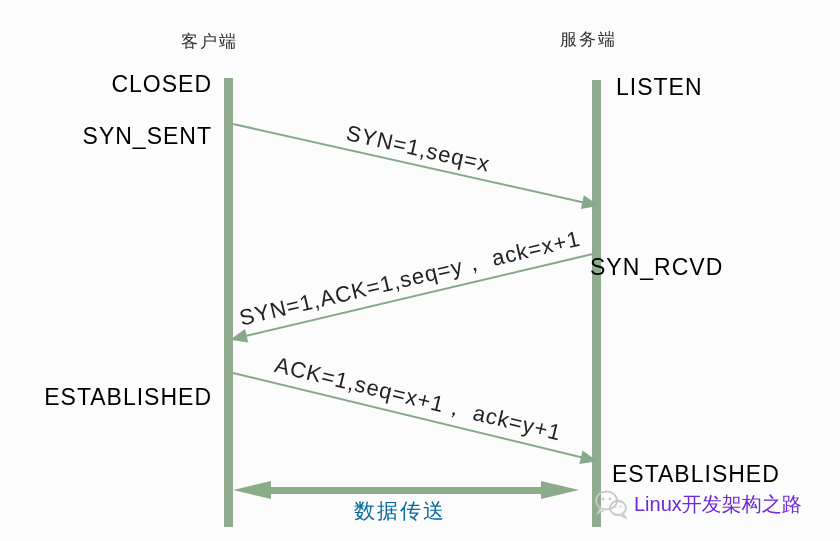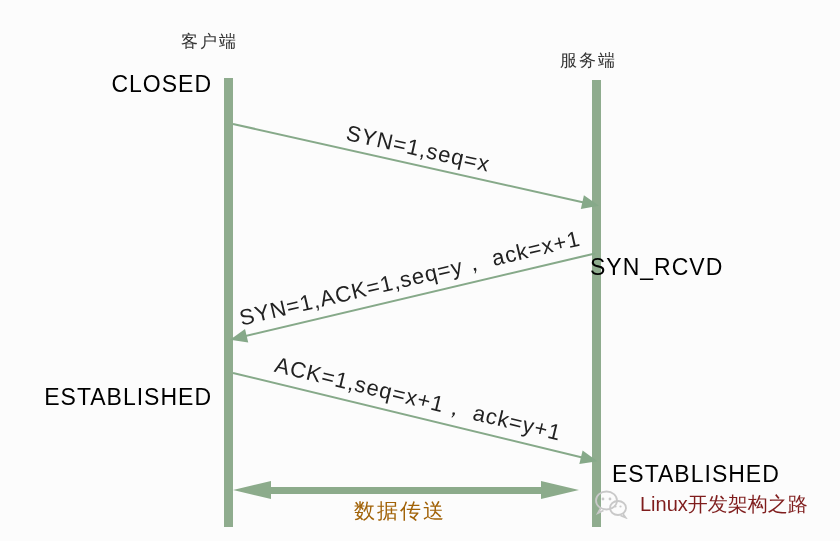--- a/index.html
+++ b/index.html
@@ -3,21 +3,21 @@
 <meta charset="utf-8">
 <style>
   html,body{margin:0;padding:0;background:#ffffff;}
   .canvas{
     position:relative;width:840px;height:541px;background:#fcfcfc;
     font-family:"Liberation Sans","DejaVu Sans",sans-serif;overflow:hidden;
   }
   
   .endpoint-title{position:absolute;font-size:17px;color:#333;letter-spacing:2px;white-space:nowrap;}
   .client-title{left:181px;top:30px;}
-  .server-title{left:560px;top:49px;}
+  .server-title{left:560px;top:28px;}
   
   .lifeline{position:absolute;width:9px;background:#8fac8e;}
   .client-lifeline{left:224px;top:78px;height:449px;}
   .server-lifeline{left:592px;top:80px;height:447px;}
   
   .state{position:absolute;font-size:23px;color:#000000;white-space:nowrap;letter-spacing:1px;}
   .state-right-align{left:20px;width:192px;text-align:right;}
   .state-closed{top:71px;}
   .state-syn-sent{top:123px;}
   .state-established-client{top:384px;}
@@ -37,40 +37,42 @@
   .msg-label{position:absolute;left:50%;bottom:4px;transform:translateX(-50%);
     font-size:22px;color:#222;white-space:nowrap;letter-spacing:1px;}
   
   .xfer{position:absolute;left:233px;top:481px;width:346px;height:18px;}
   .xfer-shaft{position:absolute;left:28px;right:28px;top:6px;height:7px;background:#8cab8b;}
   .xfer-head-left{position:absolute;left:0;top:0;width:0;height:0;
     border-right:38px solid #8cab8b;border-top:9px solid transparent;border-bottom:9px solid transparent;}
   .xfer-head-right{position:absolute;right:0;top:0;width:0;height:0;
     border-left:38px solid #8cab8b;border-top:9px solid transparent;border-bottom:9px solid transparent;}
   .xfer-label{position:absolute;left:320px;top:497px;width:160px;text-align:center;
-    font-size:21px;color:#a16207;letter-spacing:2px;}
+    font-size:21px;color:#0369a1;letter-spacing:2px;}
   
-  .watermark{position:absolute;left:594px;top:489px;display:flex;align-items:center;gap:12px;
-    color:#7f1d1d;font-size:20px;white-space:nowrap;}
+  .watermark{position:absolute;left:594px;top:489px;display:flex;align-items:center;gap:6px;
+    color:#6d28d9;font-size:20px;white-space:nowrap;}
   .wechat-icon{width:34px;height:30px;flex:0 0 auto;}
 </style>
 </head>
 <body>
 
 <div class="canvas">
 
   <div class="endpoint-title client-title">客户端</div>
   <div class="endpoint-title server-title">服务端</div>
 
   <div class="lifeline client-lifeline"></div>
   <div class="lifeline server-lifeline"></div>
 
   <div class="state state-right-align state-closed">CLOSED</div>
+  <div class="state state-right-align state-syn-sent">SYN_SENT</div>
   <div class="state state-right-align state-established-client">ESTABLISHED</div>
 
+  <div class="state state-listen">LISTEN</div>
   <div class="state state-syn-rcvd">SYN_RCVD</div>
   <div class="state state-established-server">ESTABLISHED</div>
 
   <div class="msg msg-1">
     <span class="head head-right"></span>
     <span class="msg-label">SYN=1,seq=x</span>
   </div>
 
   <div class="msg msg-2">
     <span class="head head-left"></span>

